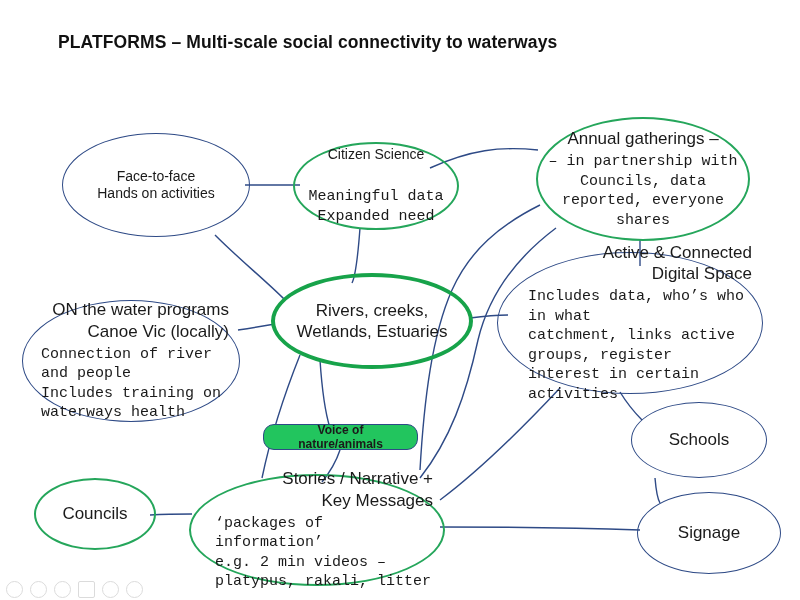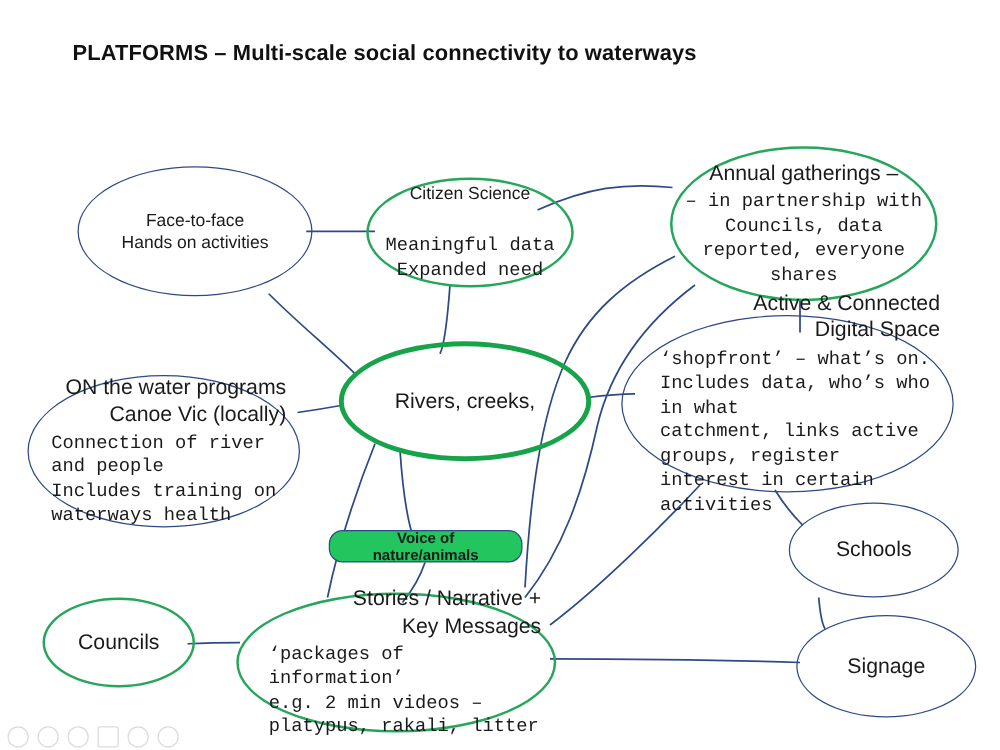--- a/index.html
+++ b/index.html
@@ -163,38 +163,38 @@
     <div class="sub">
       <div>– in partnership with Councils, data</div>
       <div>reported, everyone shares</div>
     </div>
   </div>
 
   <div class="node ellipse blue-ellipse left-align" style="left:497px; top:252px; width:266px; height:142px; padding-left:30px;">
     <div class="ttl ttl-lg">Active &amp; Connected</div>
     <div class="ttl ttl-lg">Digital Space</div>
     <div class="sub">
-      <div>‘shopfront’ – what’s on.</div>
       <div>Includes data, who’s who in what</div>
       <div>catchment, links active groups, register</div>
       <div>interest in certain activities</div>
     </div>
   </div>
 
   <div class="node ellipse blue-ellipse left-align" style="left:22px; top:300px; width:218px; height:122px; padding-left:18px;">
     <div class="ttl ttl-lg">ON the water programs</div>
     <div class="ttl ttl-lg">Canoe Vic (locally)</div>
     <div class="sub">
       <div>Connection of river and people</div>
       <div>Includes training on waterways health</div>
     </div>
   </div>
 
   <div class="node ellipse green-ellipse-thick" style="left:271px; top:273px; width:202px; height:96px;">
     <div class="ttl ttl-lg">Rivers, creeks,</div>
+    <div class="ttl ttl-lg">Wetlands, Estuaries</div>
   </div>
 
   <div class="node rect-node" style="left:263px; top:424px; width:155px; height:26px;">
     <div style="font-size:12px;">Voice of nature/animals</div>
   </div>
 
   <div class="node ellipse blue-ellipse" style="left:631px; top:402px; width:136px; height:76px;">
     <div class="ttl ttl-lg">Schools</div>
   </div>
 

